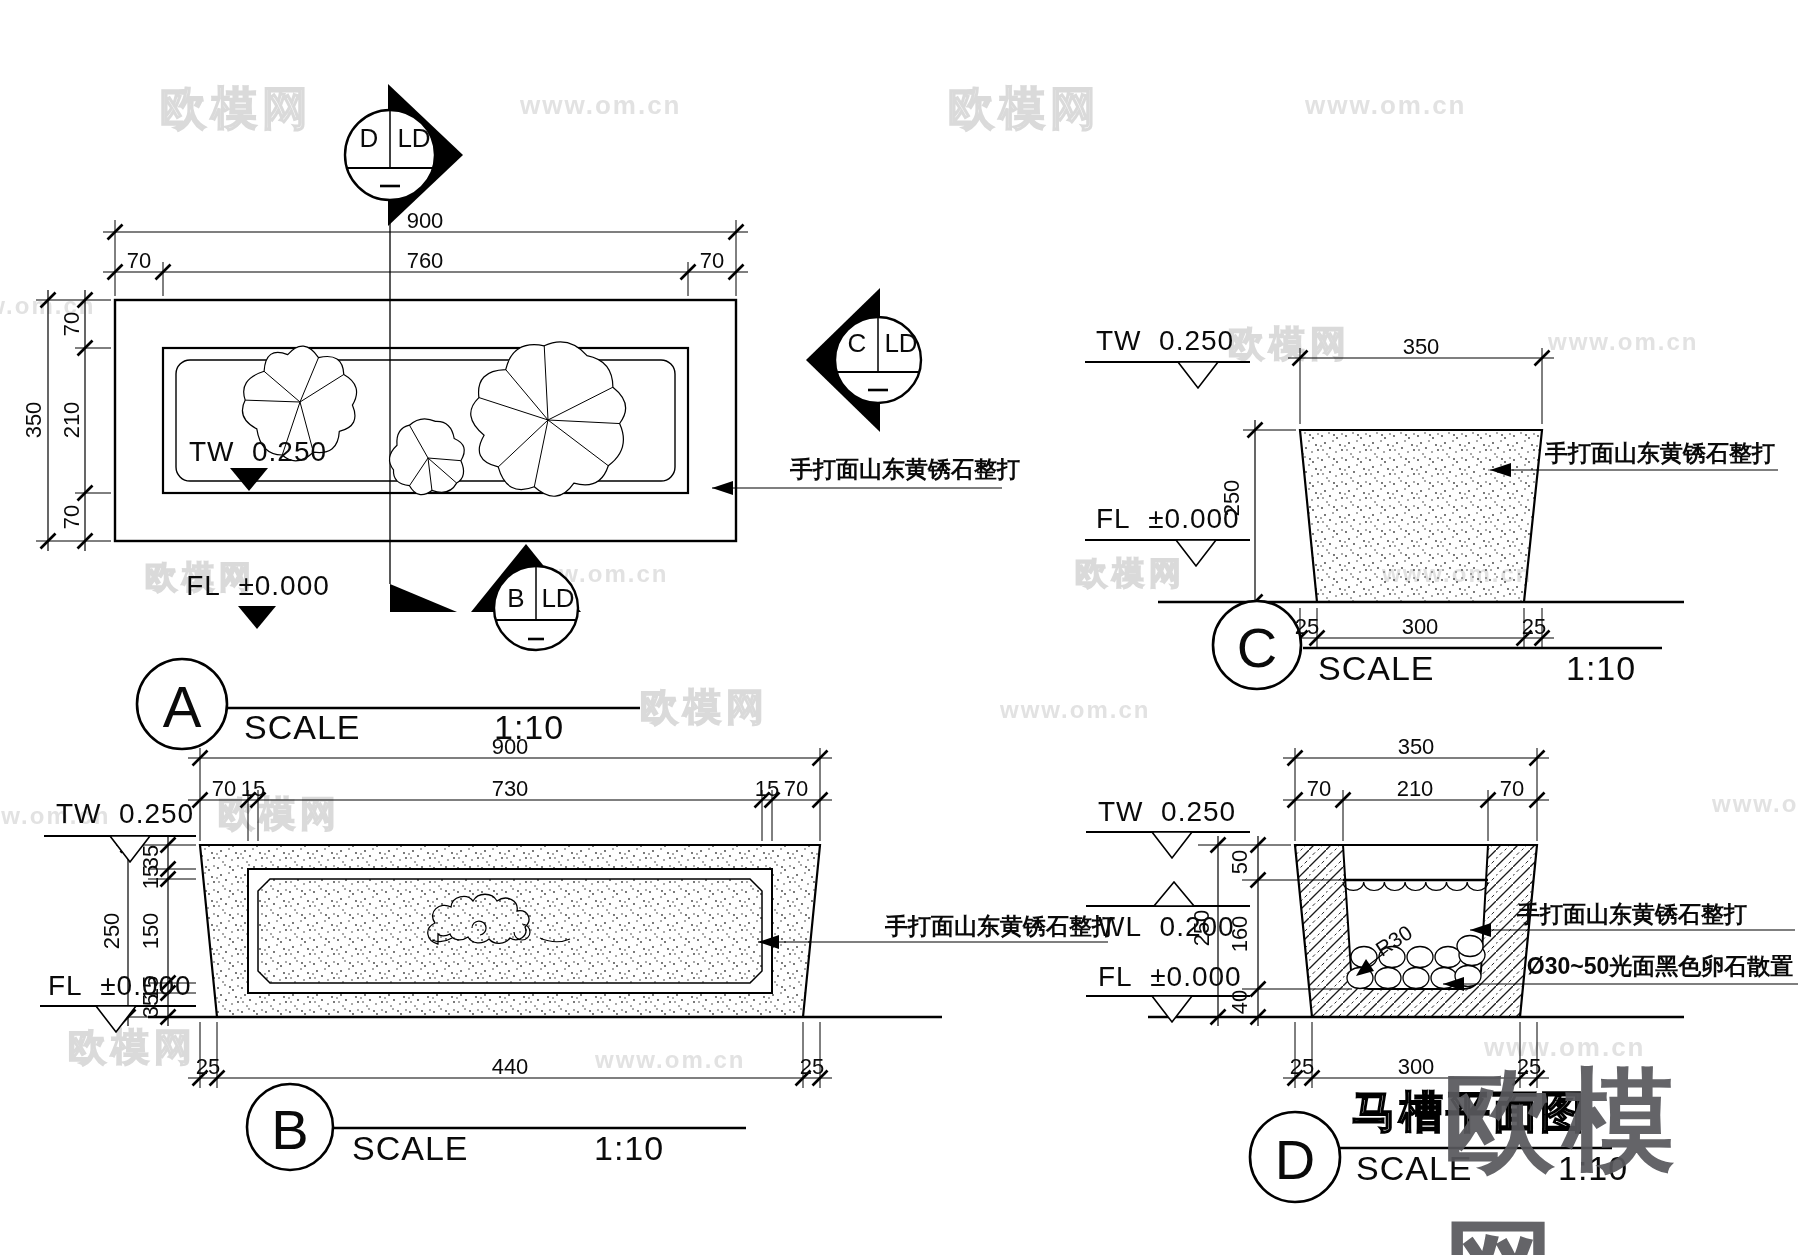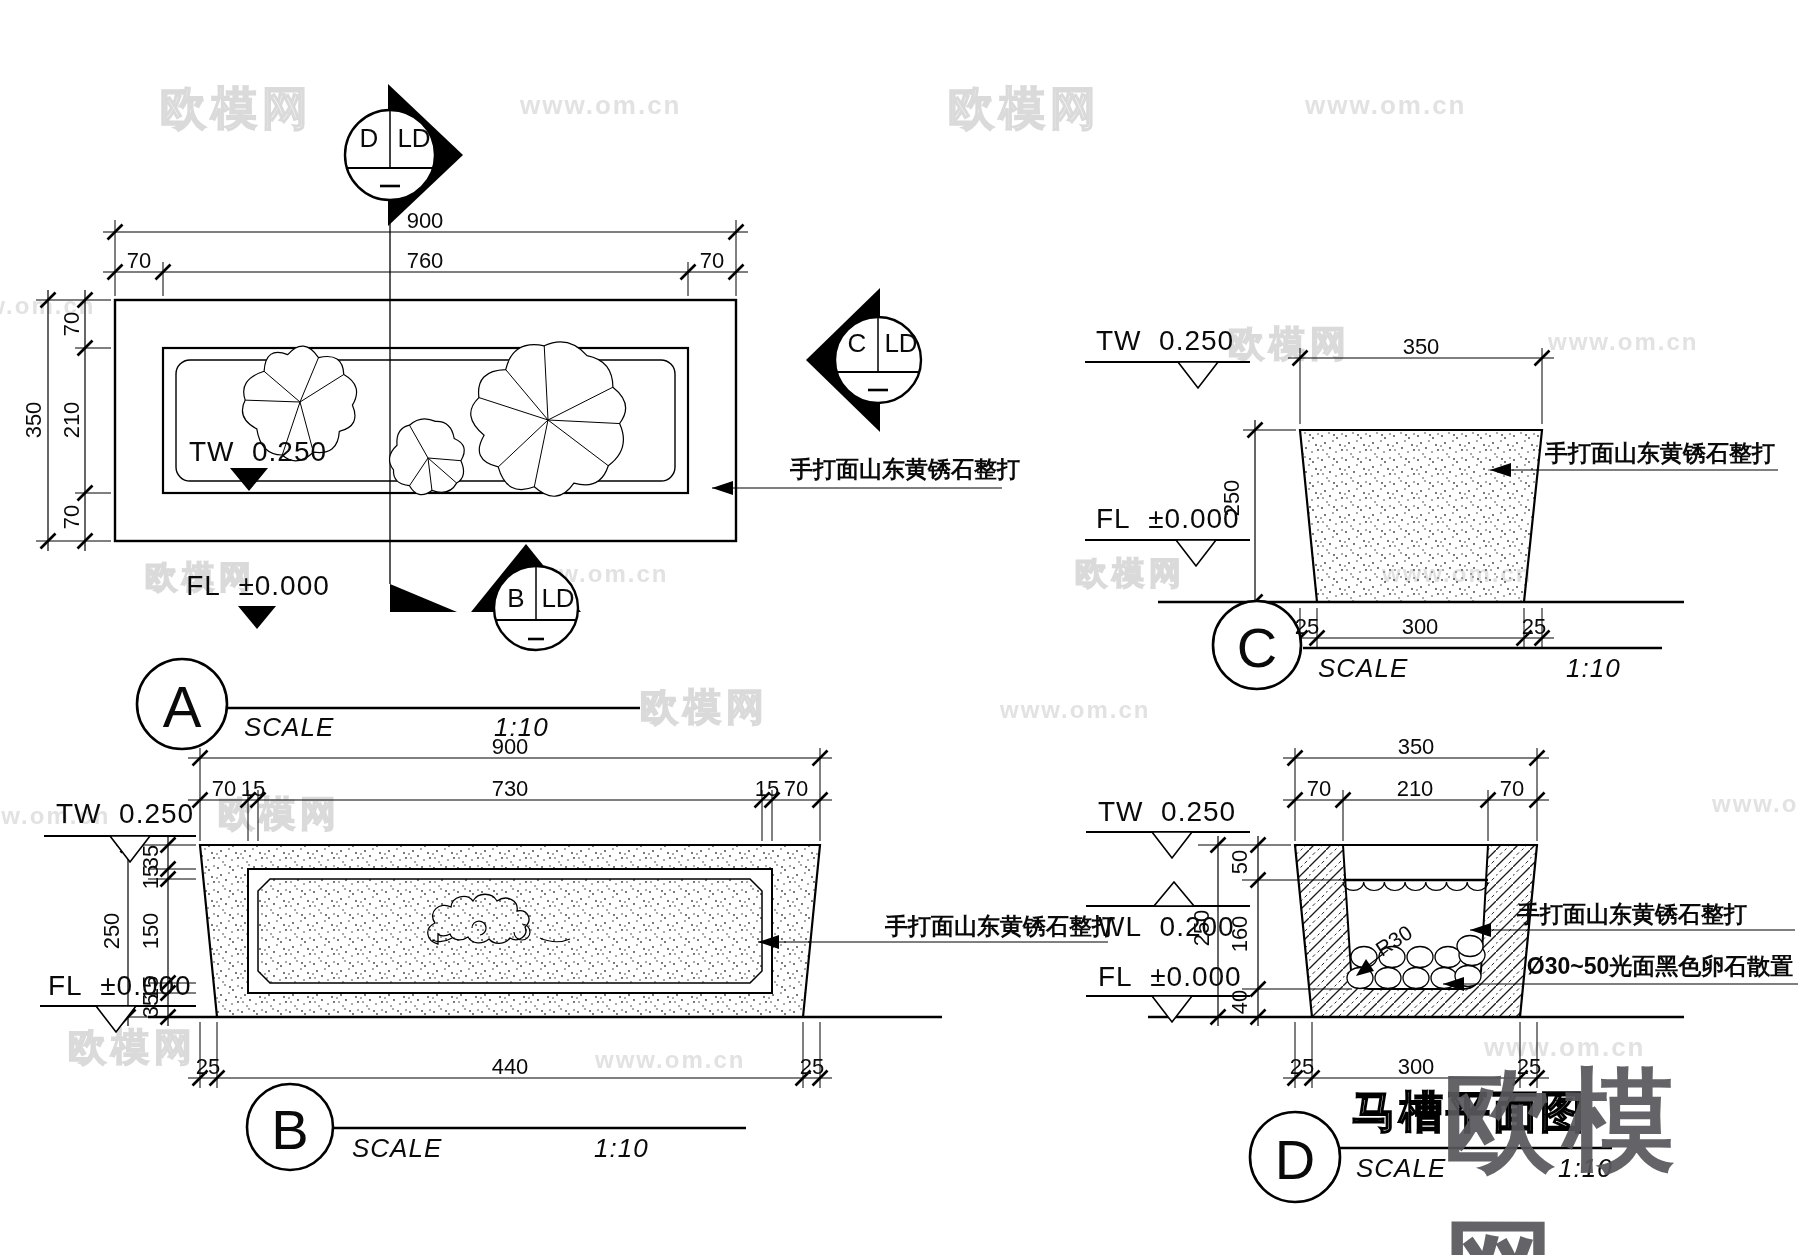--- a/index.html
+++ b/index.html
@@ -9,21 +9,21 @@
   .t{position:absolute;z-index:3;transform:translate(-50%,-50%);white-space:nowrap;color:#0a0a0a;}
   .lt{transform:translate(0,-50%);}
   .rot{transform:translate(-50%,-50%) rotate(-90deg);}
   .r30{transform:translate(-50%,-50%) rotate(-33deg);font-size:21px;}
   .dim{font-size:22px;}
   .lvl{font-size:28px;letter-spacing:1px;}
   .note{font-size:23px;font-weight:700;}
   .ml{font-size:26px;}
   .bl{font-size:58px;}
   .bl-sm{font-size:56px;}
-  .scale{font-size:26px;letter-spacing:1px;font-style:italic;}
+  .scale{font-size:34px;letter-spacing:1px;}
   .cn-title{font-size:44px;font-weight:700;letter-spacing:3px;color:#000;}
   @supports(-webkit-text-stroke:1px #000){
     .cn-title{color:#fff;-webkit-text-stroke:1.5px #000;}
   }
   .wm{position:absolute;z-index:1;white-space:nowrap;}
   .wmb{color:#e6e6e6;font-weight:700;letter-spacing:5px;}
   @supports(-webkit-text-stroke:1px #000){
     .wmb{color:#fff;-webkit-text-stroke:1.6px #dadada;}
   }
   .wms{color:#e2e2e2;font-weight:700;letter-spacing:2px;}

